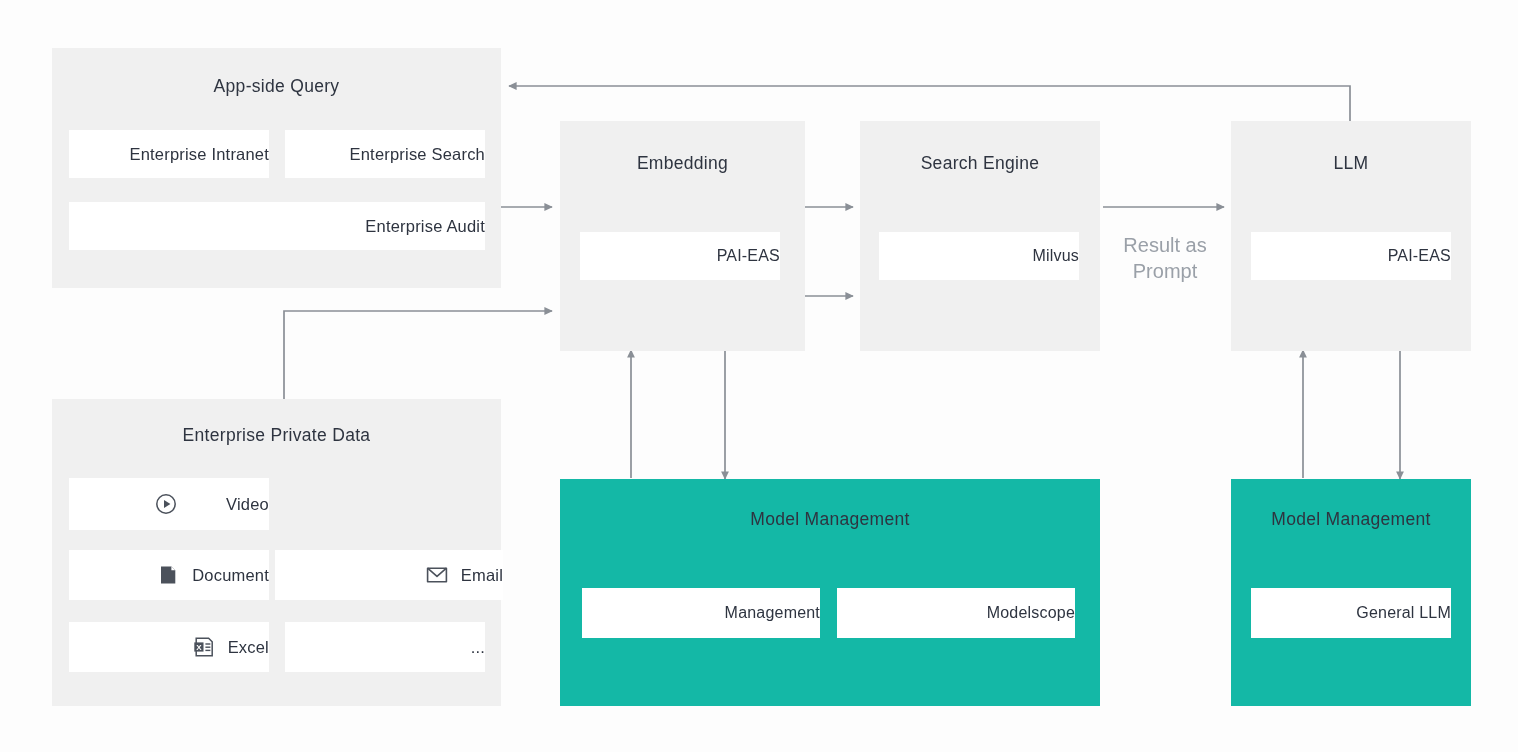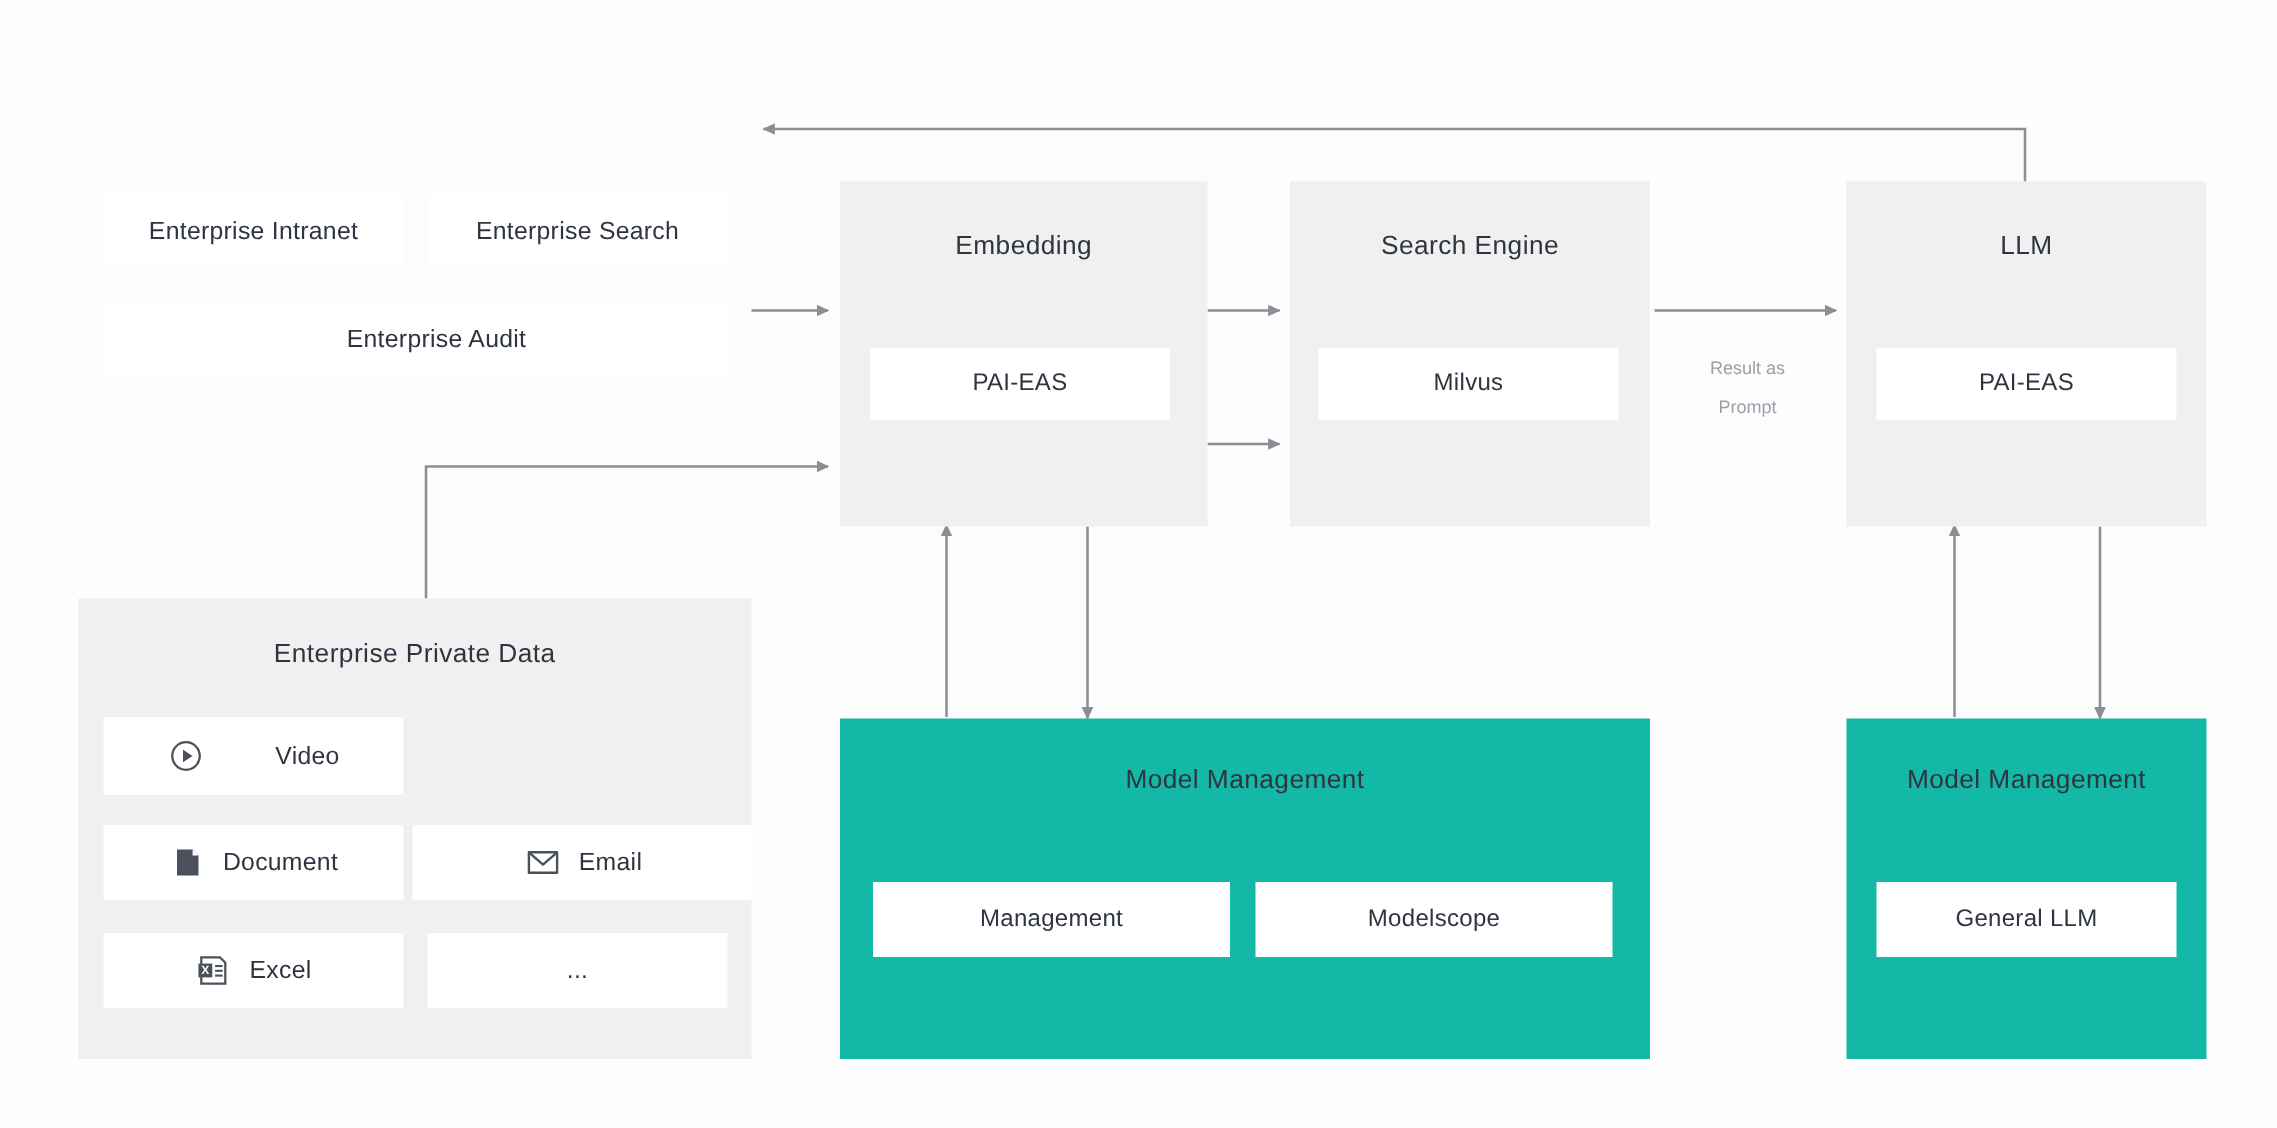--- a/index.html
+++ b/index.html
@@ -33,41 +33,41 @@
     letter-spacing: .3px;
     white-space: nowrap;
   }
   
   .card {
     position: absolute;
     box-sizing: border-box;
     background: #ffffff;
     display: flex;
     align-items: center;
-    justify-content: center;
+    justify-content: flex-end;
     gap: 12px;
     font-size: 16.5px;
     color: #2e3440;
     letter-spacing: .2px;
     white-space: nowrap;
   }
   .card.big { font-size: 16px; }
   .card .lbl { display: inline-block; }
 
   
   #wires {
     position: absolute;
     left: 0; top: 0;
     width: 1518px;
     height: 752px;
     pointer-events: none;
   }
   .edge-label {
     position: absolute;
-    font-size: 12px;
+    font-size: 20px;
     color: #9aa0a8;
     line-height: 26px;
     text-align: center;
     white-space: nowrap;
   }
   .icon { display: inline-flex; align-items: center; justify-content: center; }
 </style>
 </head>
 <body>
 
@@ -96,20 +96,23 @@
       <path d="M631,478 L631,350" marker-end="url(#ah)"></path>
 
       <path d="M725,351 L725,479" marker-end="url(#ah)"></path>
 
       <path d="M1303,478 L1303,350" marker-end="url(#ah)"></path>
 
       <path d="M1400,351 L1400,479" marker-end="url(#ah)"></path>
     </g>
   </svg>
 
+  <div class="panel" style="left:52px; top:48px; width:449px; height:240px;">
+    <div class="panel-title" style="top:28px;">App-side Query</div>
+  </div>
   <div class="card" style="left:69px; top:130px; width:200px; height:48px;">
     <span class="lbl">Enterprise Intranet</span>
   </div>
   <div class="card" style="left:285px; top:130px; width:200px; height:48px;">
     <span class="lbl">Enterprise Search</span>
   </div>
   <div class="card" style="left:69px; top:202px; width:416px; height:48px;padding-left:28px;">
     <span class="lbl">Enterprise Audit</span>
   </div>
 

